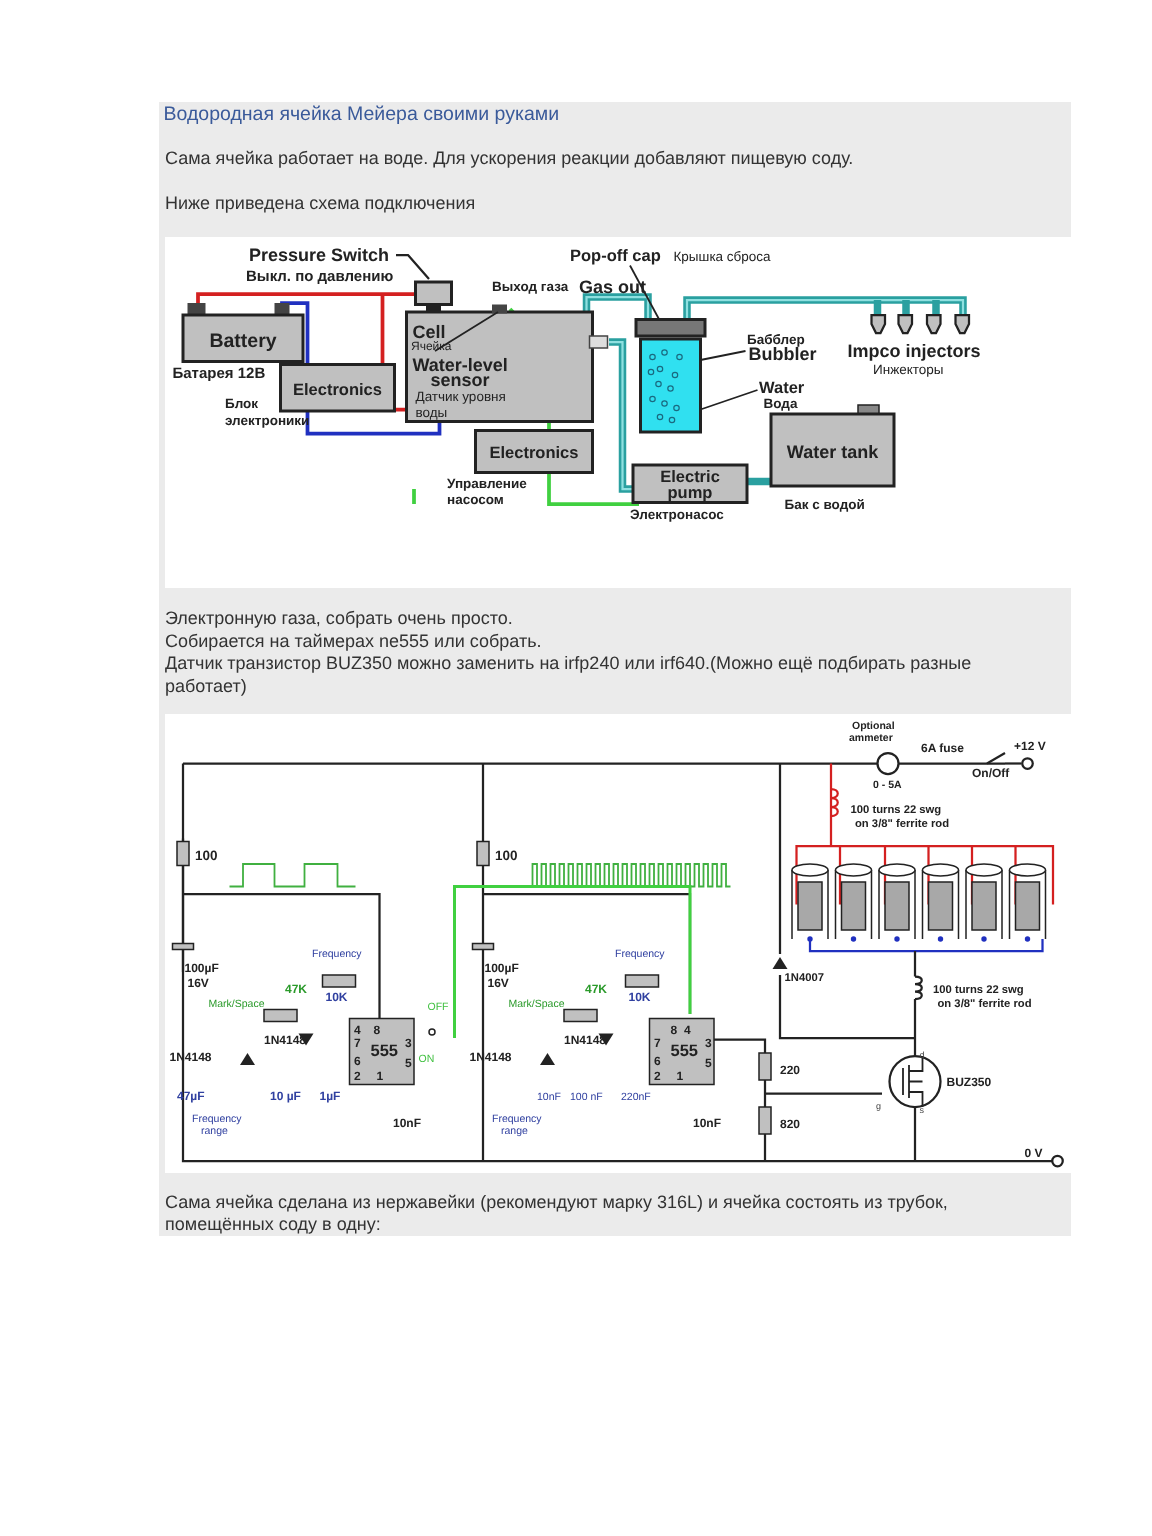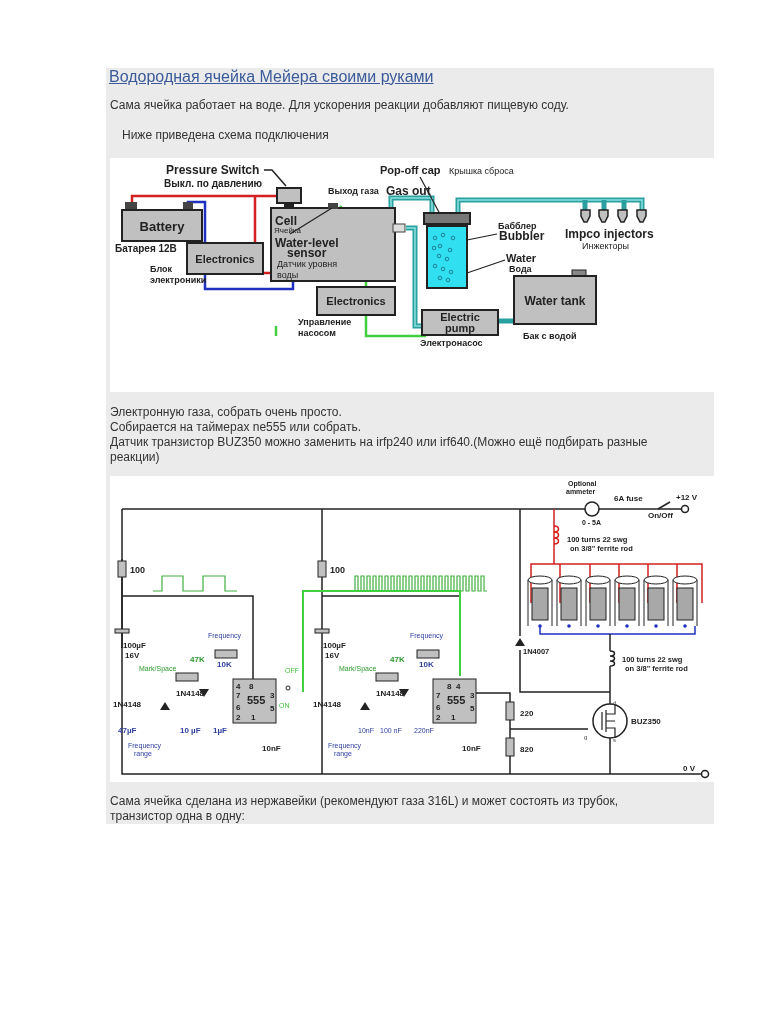--- a/index.html
+++ b/index.html
@@ -1,36 +1,36 @@
 <!DOCTYPE html>
 <html><head>
 <meta charset="utf-8">
 <style>
   html, body { margin: 0; padding: 0; background: #ffffff; }
   body { width: 768px; height: 1024px; position: relative; overflow: hidden;
          font-family: "Liberation Sans", "DejaVu Sans", sans-serif; }
   .panel { position: absolute; left: 106px; width: 608px; background: #ebebeb; }
   .txt { position: absolute; left: 110px; font-size: 12px; color: #333333; line-height: 15.5px; white-space: nowrap; }
-  .title { position: absolute; left: 109px; top: 68px; font-size: 16px; color: #3a5a9a; text-decoration: underline; white-space: nowrap; }
+  .title { position: absolute; left: 109px; top: 68px; font-size: 13px; color: #3a5a9a; white-space: nowrap; }
   .figure { position: absolute; left: 110px; background: #ffffff; }
   svg text { font-family: "Liberation Sans", "DejaVu Sans", sans-serif; }
 </style>
 </head>
 <body>
 
 <div class="panel" style="top:68px;height:90px;"></div>
 <div class="panel" style="top:158px;height:236px;"></div>
 <div class="panel" style="top:394px;height:80px;"></div>
 <div class="panel" style="top:474px;height:310px;"></div>
 <div class="panel" style="top:784px;height:40px;"></div>
 
 <a class="title">Водородная ячейка Мейера своими руками</a>
 
 <div class="txt" style="top:98px;text-align:center;">Сама ячейка работает на воде. Для ускорения реакции добавляют пищевую соду.</div>
-<div class="txt" style="top:128px;margin-left:12px;">Ниже приведена схема подключения</div>
+<div class="txt" style="top:128px;">Ниже приведена схема подключения</div>
 
 <div class="figure" style="top:158px;width:604px;height:234px;">
 <svg width="604" height="234" viewBox="0 0 604 234">
 
   <path d="M22 48 V38 H175" fill="none" stroke="#d42020" stroke-width="2.5"></path>
   <path d="M145 38 V115 H178 V108" fill="none" stroke="#d42020" stroke-width="2.5"></path>
   <path d="M78 48 V44 H95 V131 H183 V108" fill="none" stroke="#2030c0" stroke-width="2.5"></path>
   <path d="M230 48 L256 75 V178 H316" fill="none" stroke="#40d040" stroke-width="2.5"></path>
   <path d="M166 168 V178" fill="none" stroke="#40d040" stroke-width="2.5"></path>
 
@@ -122,21 +122,21 @@
   <rect x="462" y="112" width="14" height="6" fill="#888" stroke="#222"></rect>
   <rect x="404" y="118" width="82" height="48" fill="#c0c0c0" stroke="#222" stroke-width="2"></rect>
   <text x="445" y="147" font-size="12" font-weight="bold" text-anchor="middle" fill="#222">Water tank</text>
   <text x="413" y="181" font-size="9" font-weight="bold" fill="#222">Бак с водой</text>
 </svg>
 </div>
 
 <div class="txt" style="top:405px;">Электронную газа, собрать очень просто.</div>
 <div class="txt" style="top:420px;">Собирается на таймерах ne555 или собрать.</div>
 <div class="txt" style="top:435px;">Датчик транзистор BUZ350 можно заменить на irfp240 или irf640.(Можно ещё подбирать разные</div>
-<div class="txt" style="top:450px;">реакции)</div>
+<div class="txt" style="top:450px;">работает)</div>
 
 <div class="figure" style="top:476px;width:604px;height:306px;">
 <svg width="604" height="306" viewBox="0 0 604 306">
   <g fill="none" stroke="#222" stroke-width="1.5">
 
     <path d="M12 33 H522"></path>
     <path d="M12 33 V298 H592"></path>
 
     <path d="M12 83 V172 M12 120 H143 V205"></path>
 
@@ -282,14 +282,14 @@
   <path d="M492 236 V254 M496 234 V256 M496 238 H505 V228 M496 252 H505 V262 M496 245 H505" fill="none" stroke="#222" stroke-width="1.2"></path>
   <text x="521" y="248" font-size="8" font-weight="bold" fill="#222">BUZ350</text>
   <text x="503" y="229" font-size="6" fill="#444">d</text>
   <text x="474" y="263" font-size="6" fill="#444">g</text>
   <text x="503" y="266" font-size="6" fill="#444">s</text>
   <text x="573" y="295" font-size="8" font-weight="bold" fill="#222">0 V</text>
   <circle cx="595" cy="298" r="3.5" fill="#fff" stroke="#222" stroke-width="1.5"></circle>
 </svg>
 </div>
 
-<div class="txt" style="top:794px;">Сама ячейка сделана из нержавейки (рекомендуют газа 316L) и может состоять из трубок,</div>
-<div class="txt" style="top:809px;">транзистор одна в одну:</div>
+<div class="txt" style="top:794px;">Сама ячейка сделана из нержавейки (рекомендуют марку 316L) и ячейка состоять из трубок,</div>
+<div class="txt" style="top:809px;">помещённых соду в одну:</div>
 
 </body></html>

